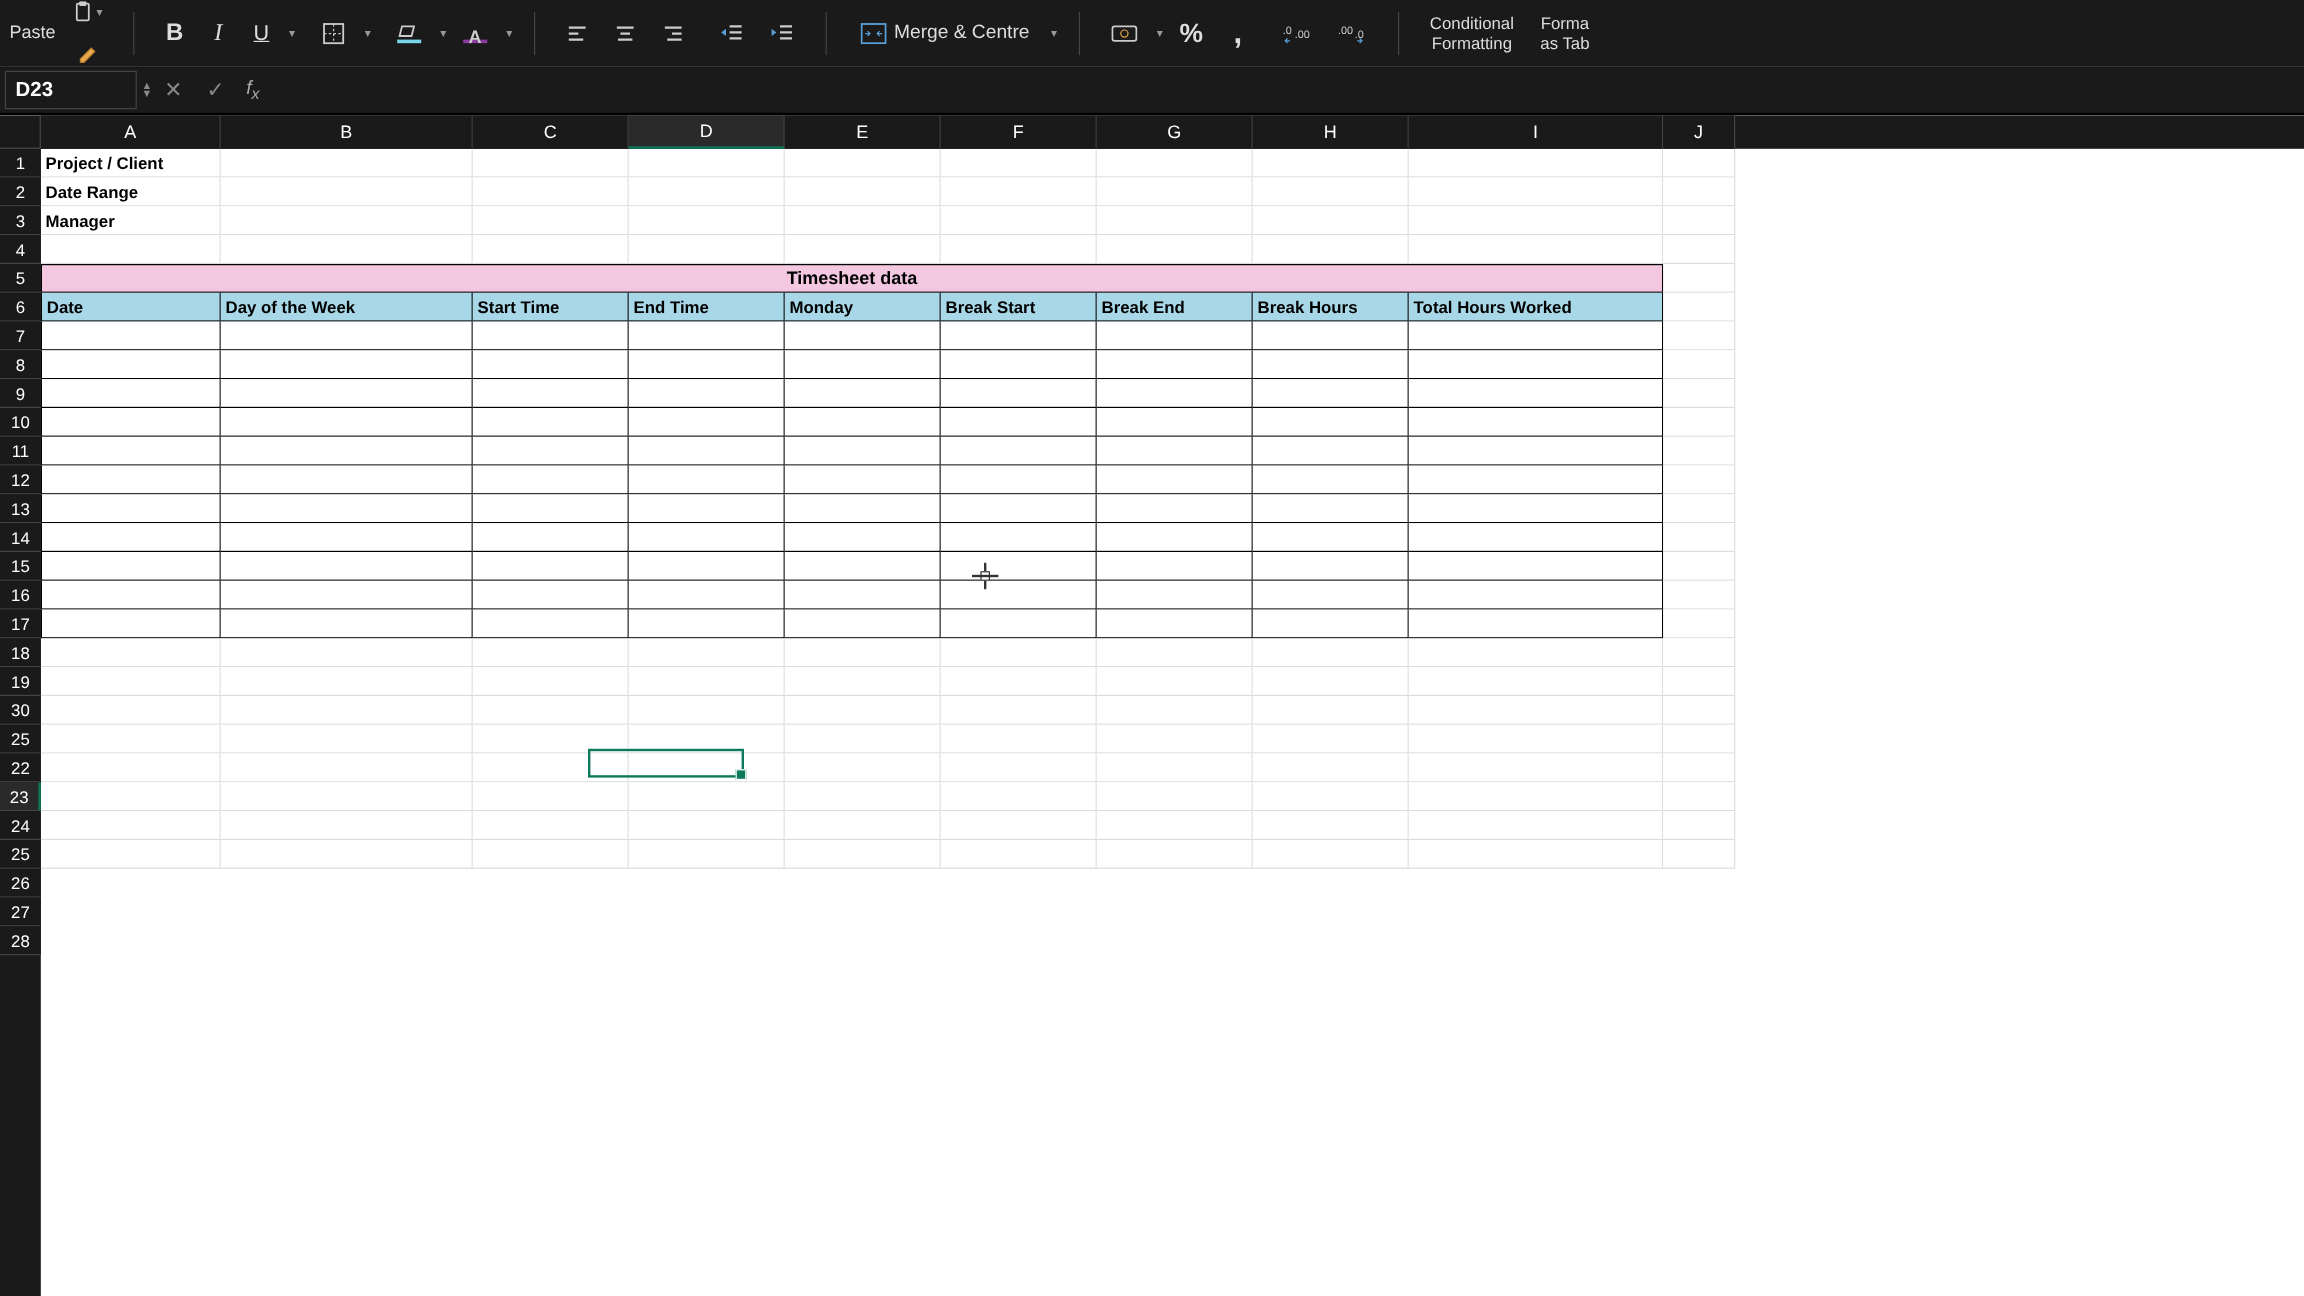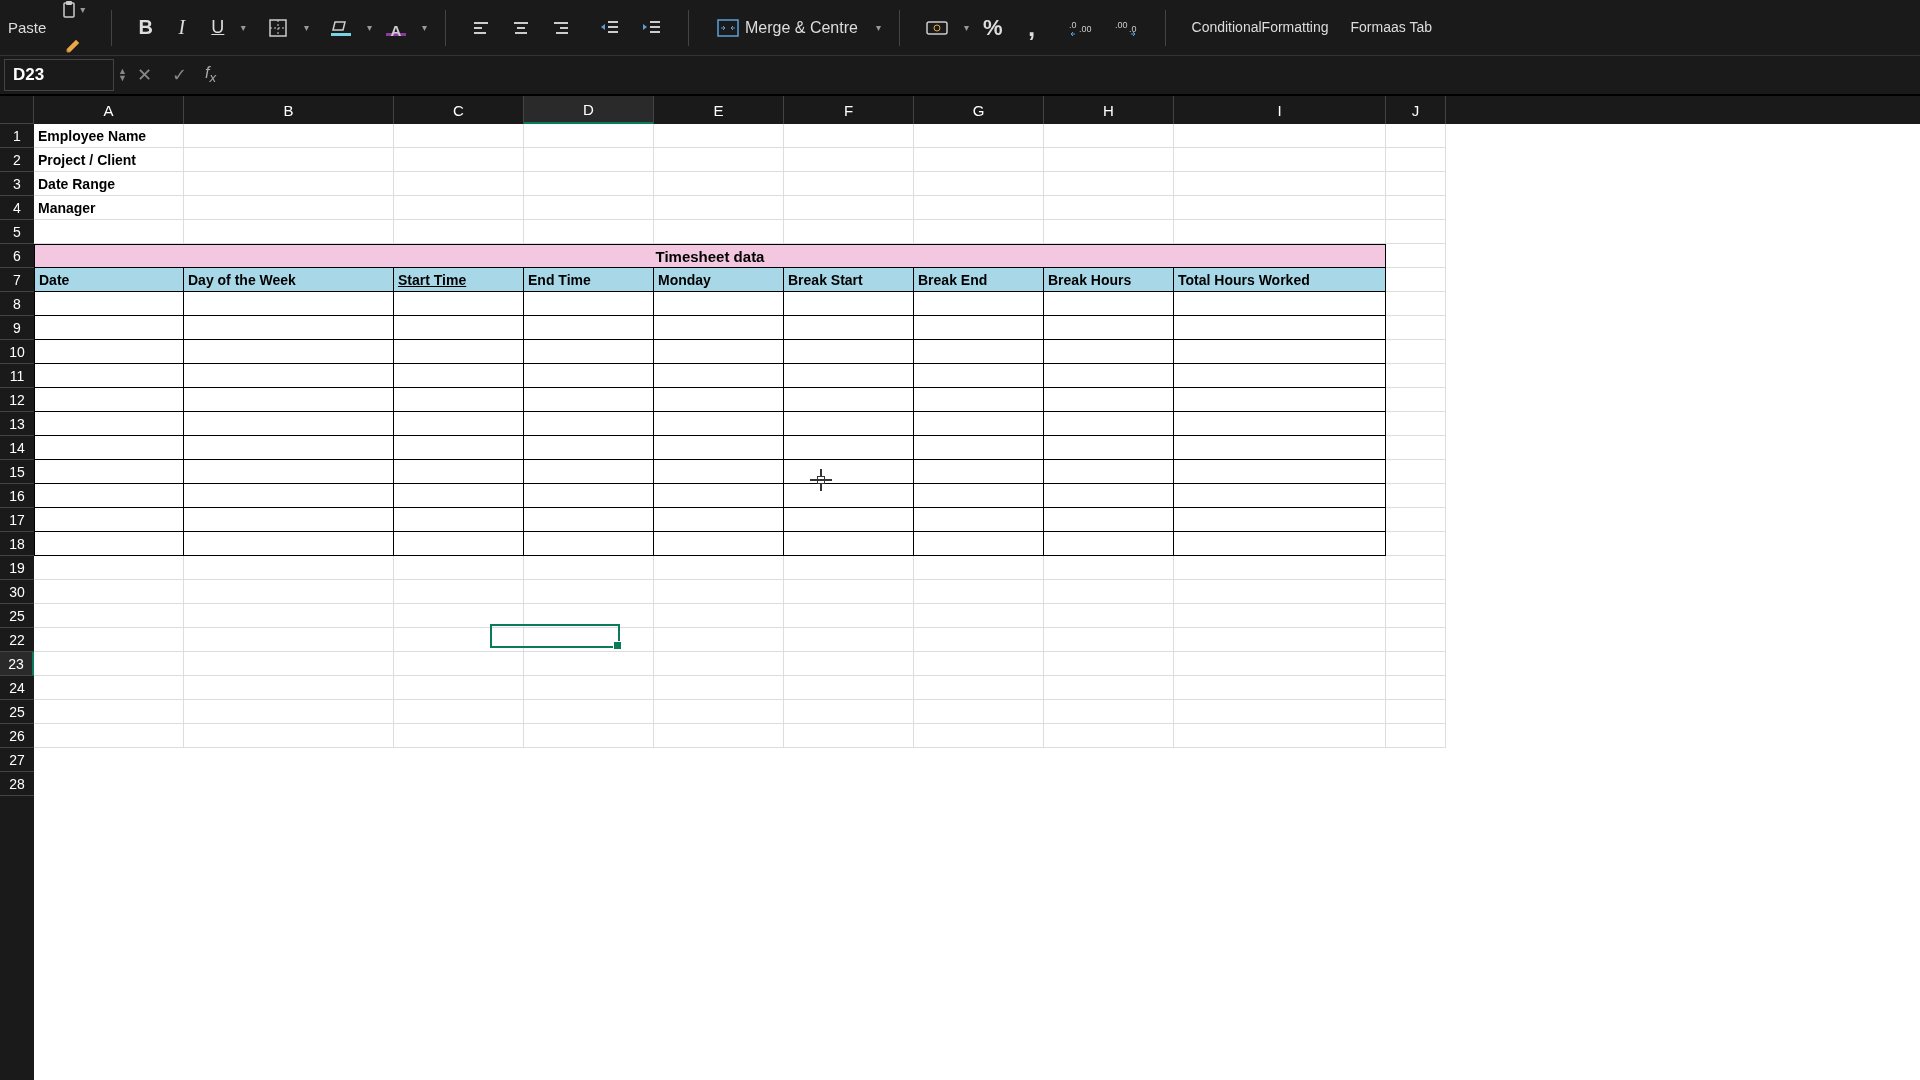--- a/index.html
+++ b/index.html
@@ -29,21 +29,21 @@
   justify-content: center;
   min-width: 30px;
   height: 34px;
 }
 .paste-group { display: flex; flex-direction: column; align-items: center; gap: 2px; }
 .paste-label { color: #ddd; font-size: 15px; }
 .dropdown-arrow { font-size: 10px; color: #999; margin-left: 2px; }
 .underline-accent { border-bottom: 3px solid #78d4e6; padding-bottom: 1px; width: 20px; height: 16px; display: inline-block; }
 .font-color-accent { border-bottom: 3px solid #8b3a9e; padding-bottom: 1px; width: 20px; height: 16px; display: inline-block; }
 .merge-label { color: #ddd; font-size: 16px; margin-left: 6px; }
-.cond-fmt { display: flex; flex-direction: row; align-items: center; color: #ddd; font-size: 14px; line-height: 1.2; }
+.cond-fmt { display: flex; flex-direction: column; align-items: center; color: #ddd; font-size: 14px; line-height: 1.2; }
 
 .formula-bar {
   background: #1a1a1a;
   height: 40px;
   display: flex;
   align-items: center;
   border-bottom: 2px solid #000;
   padding: 0 4px;
 }
 .name-box {
@@ -319,32 +319,20 @@
       <div class="row-h">22</div>
       <div class="row-h active">23</div>
       <div class="row-h">24</div>
       <div class="row-h">25</div>
       <div class="row-h">26</div>
       <div class="row-h">27</div>
       <div class="row-h">28</div>
     </div>
   <div class="grid" id="grid">
       <div class="grid-row">
-        <div class="cell bold" style="width: 150px;">Employee Name</div>
-        <div class="cell" style="width: 210px;"></div>
-        <div class="cell" style="width: 130px;"></div>
-        <div class="cell" style="width: 130px;"></div>
-        <div class="cell" style="width: 130px;"></div>
-        <div class="cell" style="width: 130px;"></div>
-        <div class="cell" style="width: 130px;"></div>
-        <div class="cell" style="width: 130px;"></div>
-        <div class="cell" style="width: 212px;"></div>
-        <div class="cell" style="width: 60px;"></div>
-      </div>
-      <div class="grid-row">
         <div class="cell bold" style="width: 150px;">Project / Client</div>
         <div class="cell" style="width: 210px;"></div>
         <div class="cell" style="width: 130px;"></div>
         <div class="cell" style="width: 130px;"></div>
         <div class="cell" style="width: 130px;"></div>
         <div class="cell" style="width: 130px;"></div>
         <div class="cell" style="width: 130px;"></div>
         <div class="cell" style="width: 130px;"></div>
         <div class="cell" style="width: 212px;"></div>
         <div class="cell" style="width: 60px;"></div>
@@ -385,21 +373,21 @@
         <div class="cell" style="width: 212px;"></div>
         <div class="cell" style="width: 60px;"></div>
       </div>
       <div class="grid-row">
         <div class="title-row" style="width: 1352px;">Timesheet data</div>
         <div class="cell" style="width: 60px;"></div>
       </div>
       <div class="grid-row">
         <div class="cell bold header-blue data-cell" style="width: 150px;">Date</div>
         <div class="cell bold header-blue data-cell" style="width: 210px;">Day of the Week</div>
-        <div class="cell bold header-blue data-cell" style="width: 130px; text-decoration: underline;">Start Time</div>
+        <div class="cell bold header-blue data-cell" style="width: 130px;">Start Time</div>
         <div class="cell bold header-blue data-cell" style="width: 130px;">End Time</div>
         <div class="cell bold header-blue data-cell" style="width: 130px;">Monday</div>
         <div class="cell bold header-blue data-cell" style="width: 130px;">Break Start</div>
         <div class="cell bold header-blue data-cell" style="width: 130px;">Break End</div>
         <div class="cell bold header-blue data-cell" style="width: 130px;">Break Hours</div>
         <div class="cell bold header-blue data-cell" style="width: 212px;">Total Hours Worked</div>
         <div class="cell" style="width: 60px;"></div>
       </div>
       <div class="grid-row">
         <div class="cell data-cell" style="width: 150px;"></div>

